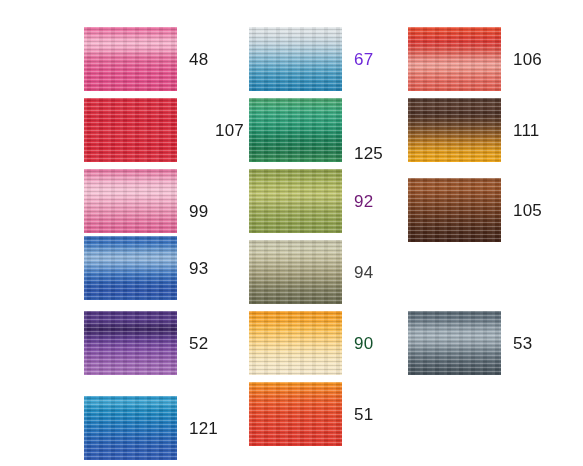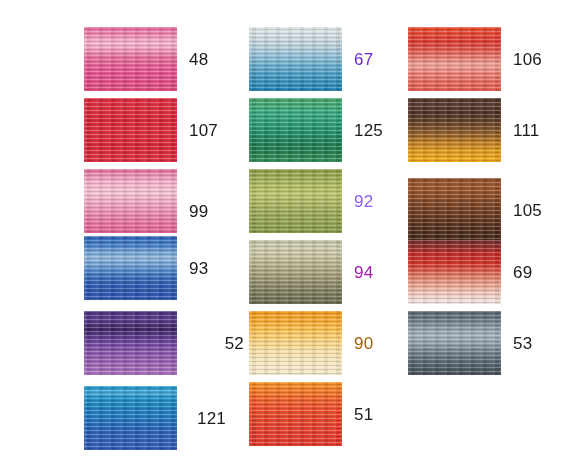--- a/index.html
+++ b/index.html
@@ -98,21 +98,21 @@
 <div id="swatch-chart">
   <div class="column" id="column-1" style="left: 84px;">
       <div class="swatch-row" style="top: 27px;">
         <div class="swatch" style="width: 93px; height: 64px;">
           <div class="base" style="background: linear-gradient(rgb(232, 103, 155) 0%, rgb(239, 135, 176) 12%, rgb(246, 179, 204) 24%, rgb(242, 160, 192) 34%, rgb(232, 112, 159) 46%, rgb(228, 93, 147) 58%, rgb(228, 80, 139) 72%, rgb(225, 75, 135) 86%, rgb(224, 71, 127) 100%);"></div>
           <div class="threads"></div>
           <div class="speckle"></div>
         </div>
         <div class="swatch-label" style="color: rgb(27, 27, 27);">48</div>
       </div>
-      <div class="swatch-row" style="top: 98px;">
+      <div class="swatch-row" style="top: 98px; justify-content: space-between;">
         <div class="swatch" style="width: 93px; height: 64px;">
           <div class="base" style="background: linear-gradient(rgb(217, 38, 58) 0%, rgb(221, 44, 62) 18%, rgb(216, 36, 55) 36%, rgb(220, 43, 60) 55%, rgb(217, 36, 54) 74%, rgb(221, 46, 63) 100%);"></div>
           <div class="threads"></div>
           <div class="speckle"></div>
         </div>
         <div class="swatch-label" style="color: rgb(27, 27, 27);">107</div>
       </div>
       <div class="swatch-row" style="top: 169px;">
         <div class="swatch" style="width: 93px; height: 64px;">
           <div class="base" style="background: linear-gradient(rgb(224, 106, 153) 0%, rgb(236, 143, 179) 10%, rgb(243, 179, 204) 22%, rgb(246, 196, 214) 36%, rgb(241, 170, 197) 50%, rgb(235, 147, 180) 64%, rgb(230, 122, 164) 78%, rgb(227, 105, 154) 90%, rgb(224, 95, 146) 100%);"></div>
@@ -122,77 +122,77 @@
         <div class="swatch-label" style="color: rgb(27, 27, 27); margin-top: 21px;">99</div>
       </div>
       <div class="swatch-row" style="top: 236px;">
         <div class="swatch" style="width: 93px; height: 64px;">
           <div class="base" style="background: linear-gradient(rgb(47, 99, 180) 0%, rgb(58, 118, 194) 12%, rgb(110, 157, 208) 24%, rgb(143, 180, 218) 34%, rgb(107, 155, 210) 46%, rgb(60, 116, 192) 60%, rgb(43, 92, 177) 74%, rgb(42, 83, 172) 88%, rgb(45, 91, 176) 100%);"></div>
           <div class="threads"></div>
           <div class="speckle"></div>
         </div>
         <div class="swatch-label" style="color: rgb(27, 27, 27);">93</div>
       </div>
-      <div class="swatch-row" style="top: 311px; justify-content: space-between;">
+      <div class="swatch-row" style="top: 311px;">
         <div class="swatch" style="width: 93px; height: 64px;">
           <div class="base" style="background: linear-gradient(rgb(74, 47, 122) 0%, rgb(87, 58, 138) 14%, rgb(59, 37, 96) 28%, rgb(93, 58, 141) 42%, rgb(124, 75, 163) 56%, rgb(141, 87, 171) 70%, rgb(155, 99, 178) 84%, rgb(168, 111, 187) 100%);"></div>
           <div class="threads"></div>
           <div class="speckle"></div>
         </div>
         <div class="swatch-label" style="color: rgb(27, 27, 27);">52</div>
       </div>
-      <div class="swatch-row" style="top: 386px; gap: 8px;">
+      <div class="swatch-row" style="top: 396px;">
         <div class="swatch" style="width: 93px; height: 64px;">
           <div class="base" style="background: linear-gradient(rgb(30, 143, 196) 0%, rgb(63, 166, 212) 10%, rgb(29, 140, 194) 20%, rgb(26, 127, 189) 34%, rgb(31, 116, 189) 50%, rgb(36, 100, 182) 66%, rgb(42, 92, 180) 82%, rgb(47, 91, 180) 100%);"></div>
           <div class="threads"></div>
           <div class="speckle"></div>
         </div>
         <div class="swatch-label" style="color: rgb(27, 27, 27);">121</div>
       </div>
     </div>
   <div class="column" id="column-2" style="left: 249px;">
       <div class="swatch-row" style="top: 27px;">
         <div class="swatch" style="width: 93px; height: 64px;">
           <div class="base" style="background: linear-gradient(rgb(223, 228, 230) 0%, rgb(214, 222, 226) 12%, rgb(194, 212, 221) 24%, rgb(164, 199, 216) 38%, rgb(125, 182, 209) 52%, rgb(87, 164, 199) 66%, rgb(58, 147, 189) 80%, rgb(42, 135, 182) 92%, rgb(34, 130, 178) 100%);"></div>
           <div class="threads"></div>
           <div class="speckle"></div>
         </div>
         <div class="swatch-label" style="color: #6d28d9;">67</div>
       </div>
-      <div class="swatch-row" style="top: 98px;">
+      <div class="swatch-row" style="top: 98px; align-items: flex-end;">
         <div class="swatch" style="width: 93px; height: 64px;">
           <div class="base" style="background: linear-gradient(rgb(69, 160, 106) 0%, rgb(63, 167, 117) 12%, rgb(52, 165, 124) 24%, rgb(42, 157, 118) 38%, rgb(33, 144, 105) 52%, rgb(28, 129, 89) 66%, rgb(31, 122, 79) 80%, rgb(43, 131, 81) 92%, rgb(50, 144, 87) 100%);"></div>
           <div class="threads"></div>
           <div class="speckle"></div>
         </div>
         <div class="swatch-label" style="color: rgb(27, 27, 27);">125</div>
       </div>
       <div class="swatch-row" style="top: 169px;">
         <div class="swatch" style="width: 93px; height: 64px;">
           <div class="base" style="background: linear-gradient(rgb(140, 155, 71) 0%, rgb(154, 168, 80) 12%, rgb(176, 185, 95) 26%, rgb(188, 194, 106) 40%, rgb(170, 179, 96) 54%, rgb(154, 168, 84) 68%, rgb(143, 160, 76) 82%, rgb(134, 153, 71) 100%);"></div>
           <div class="threads"></div>
           <div class="speckle"></div>
         </div>
-        <div class="swatch-label" style="color: #8b5cf6;">92</div>
+        <div class="swatch-label" style="color: #701a75;">92</div>
       </div>
       <div class="swatch-row" style="top: 240px;">
         <div class="swatch" style="width: 93px; height: 64px;">
           <div class="base" style="background: linear-gradient(rgb(192, 189, 162) 0%, rgb(205, 203, 174) 12%, rgb(197, 192, 158) 26%, rgb(179, 174, 139) 40%, rgb(163, 157, 121) 54%, rgb(141, 138, 104) 68%, rgb(123, 122, 92) 82%, rgb(110, 110, 82) 94%, rgb(106, 107, 80) 100%);"></div>
           <div class="threads"></div>
           <div class="speckle"></div>
         </div>
-        <div class="swatch-label" style="color: #a21caf;">94</div>
+        <div class="swatch-label" style="color: #404040;">94</div>
       </div>
       <div class="swatch-row" style="top: 311px;">
         <div class="swatch" style="width: 93px; height: 64px;">
           <div class="base" style="background: linear-gradient(rgb(245, 154, 30) 0%, rgb(248, 166, 44) 14%, rgb(251, 189, 76) 28%, rgb(252, 206, 116) 42%, rgb(250, 219, 151) 56%, rgb(247, 227, 179) 70%, rgb(246, 231, 195) 84%, rgb(243, 230, 200) 100%);"></div>
           <div class="threads"></div>
           <div class="speckle"></div>
         </div>
-        <div class="swatch-label" style="color: #a16207;">90</div>
+        <div class="swatch-label" style="color: #14532d;">90</div>
       </div>
       <div class="swatch-row" style="top: 382px;">
         <div class="swatch" style="width: 93px; height: 64px;">
           <div class="base" style="background: linear-gradient(rgb(246, 149, 31) 0%, rgb(245, 129, 32) 8%, rgb(240, 106, 36) 20%, rgb(236, 85, 40) 34%, rgb(232, 71, 40) 50%, rgb(228, 63, 42) 66%, rgb(226, 58, 43) 82%, rgb(224, 54, 43) 100%);"></div>
           <div class="threads"></div>
           <div class="speckle"></div>
         </div>
         <div class="swatch-label" style="color: rgb(27, 27, 27);">51</div>
       </div>
     </div>
@@ -213,28 +213,20 @@
         </div>
         <div class="swatch-label" style="color: rgb(27, 27, 27);">111</div>
       </div>
       <div class="swatch-row" style="top: 178px;">
         <div class="swatch" style="width: 93px; height: 64px;">
           <div class="base" style="background: linear-gradient(rgb(138, 74, 37) 0%, rgb(156, 84, 41) 12%, rgb(141, 75, 37) 26%, rgb(125, 67, 34) 40%, rgb(109, 58, 31) 54%, rgb(93, 50, 28) 68%, rgb(77, 42, 26) 82%, rgb(67, 36, 24) 100%);"></div>
           <div class="threads"></div>
           <div class="speckle"></div>
         </div>
         <div class="swatch-label" style="color: rgb(27, 27, 27);">105</div>
-      </div>
-      <div class="swatch-row" style="top: 240px;">
-        <div class="swatch" style="width: 93px; height: 64px;">
-          <div class="base" style="background: linear-gradient(rgb(110, 42, 42) 0%, rgb(142, 44, 42) 10%, rgb(193, 42, 38) 22%, rgb(207, 49, 40) 36%, rgb(216, 90, 70) 48%, rgb(225, 133, 112) 60%, rgb(234, 168, 148) 72%, rgb(240, 201, 188) 84%, rgb(241, 221, 216) 94%, rgb(240, 230, 227) 100%);"></div>
-          <div class="threads"></div>
-          <div class="speckle"></div>
-        </div>
-        <div class="swatch-label" style="color: rgb(27, 27, 27);">69</div>
       </div>
       <div class="swatch-row" style="top: 311px;">
         <div class="swatch" style="width: 93px; height: 64px;">
           <div class="base" style="background: linear-gradient(rgb(85, 100, 111) 0%, rgb(100, 116, 128) 12%, rgb(139, 154, 164) 26%, rgb(163, 177, 186) 38%, rgb(141, 155, 165) 52%, rgb(109, 124, 134) 66%, rgb(87, 101, 111) 80%, rgb(74, 87, 96) 92%, rgb(70, 82, 91) 100%);"></div>
           <div class="threads"></div>
           <div class="speckle"></div>
         </div>
         <div class="swatch-label" style="color: rgb(27, 27, 27);">53</div>
       </div>
     </div>

